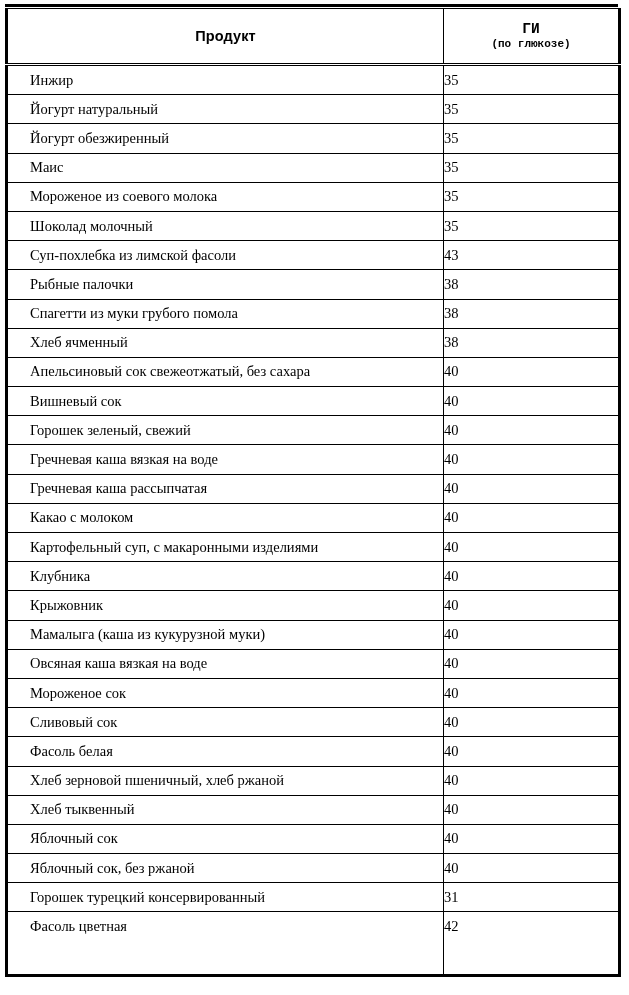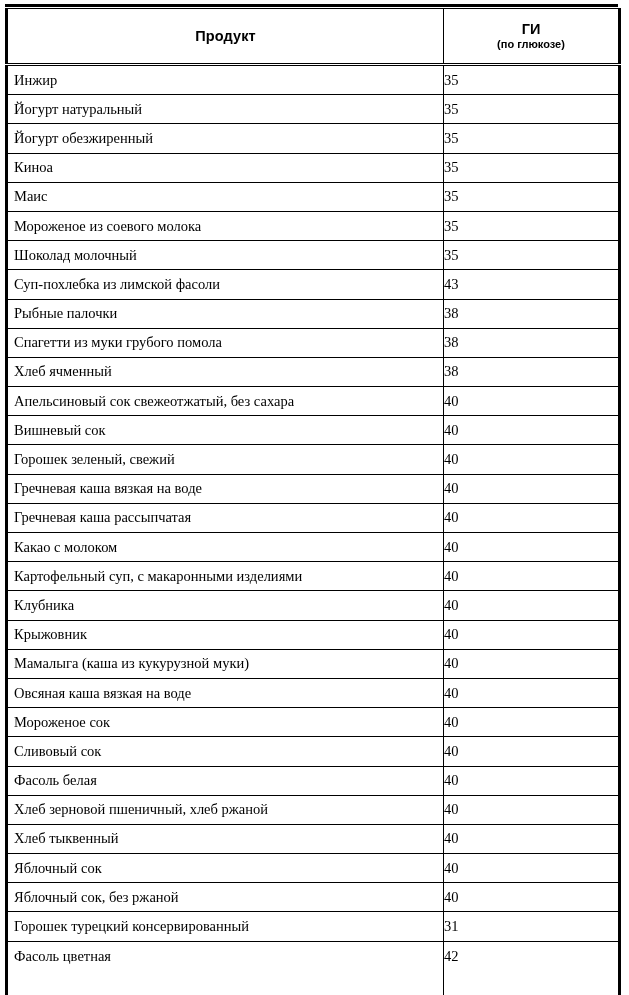--- a/index.html
+++ b/index.html
@@ -48,21 +48,21 @@
     font-family: "Liberation Sans", "DejaVu Sans", sans-serif;
     font-weight: bold;
     text-align: center;
     vertical-align: middle;
     padding: 0;
     border-bottom: 3px double #000;
     border-right: 1px solid #000;
     height: 54px;
     line-height: 1.0;
   }
-  thead th:last-child { border-right: none; }
+  thead th:last-child { border-right: none; font-family: Liberation Mono, monospace; }
 
   .hdr-main {
     display: block;
     font-size: 14.5px;
     letter-spacing: 0.1px;
   }
   .hdr-gi-main {
     display: block;
     font-size: 14.5px;
     margin-bottom: 3px;
@@ -80,21 +80,21 @@
     height: 28.2px;
     font-size: 14.5px;
     vertical-align: middle;
   }
   tbody td:last-child { border-right: none; }
 
   tbody tr:first-child td { border-top: none; }
 
   td.cell-product {
     text-align: left;
-    padding-left: 6px;
+    padding-left: 22px;
   }
   td.cell-gi {
     text-align: left;
   }
 
   
   tbody tr.row-tall td {
     height: 56px;
     vertical-align: top;
     padding-top: 6px;
@@ -130,24 +130,20 @@
         </tr>
         <tr>
           <td class="cell-product">Йогурт натуральный</td>
           <td class="cell-gi">35</td>
         </tr>
         <tr>
           <td class="cell-product">Йогурт обезжиренный</td>
           <td class="cell-gi">35</td>
         </tr>
         <tr>
-          <td class="cell-product">Киноа</td>
-          <td class="cell-gi">35</td>
-        </tr>
-        <tr>
           <td class="cell-product">Маис</td>
           <td class="cell-gi">35</td>
         </tr>
         <tr>
           <td class="cell-product">Мороженое из соевого молока</td>
           <td class="cell-gi">35</td>
         </tr>
         <tr>
           <td class="cell-product">Шоколад молочный</td>
           <td class="cell-gi">35</td>

